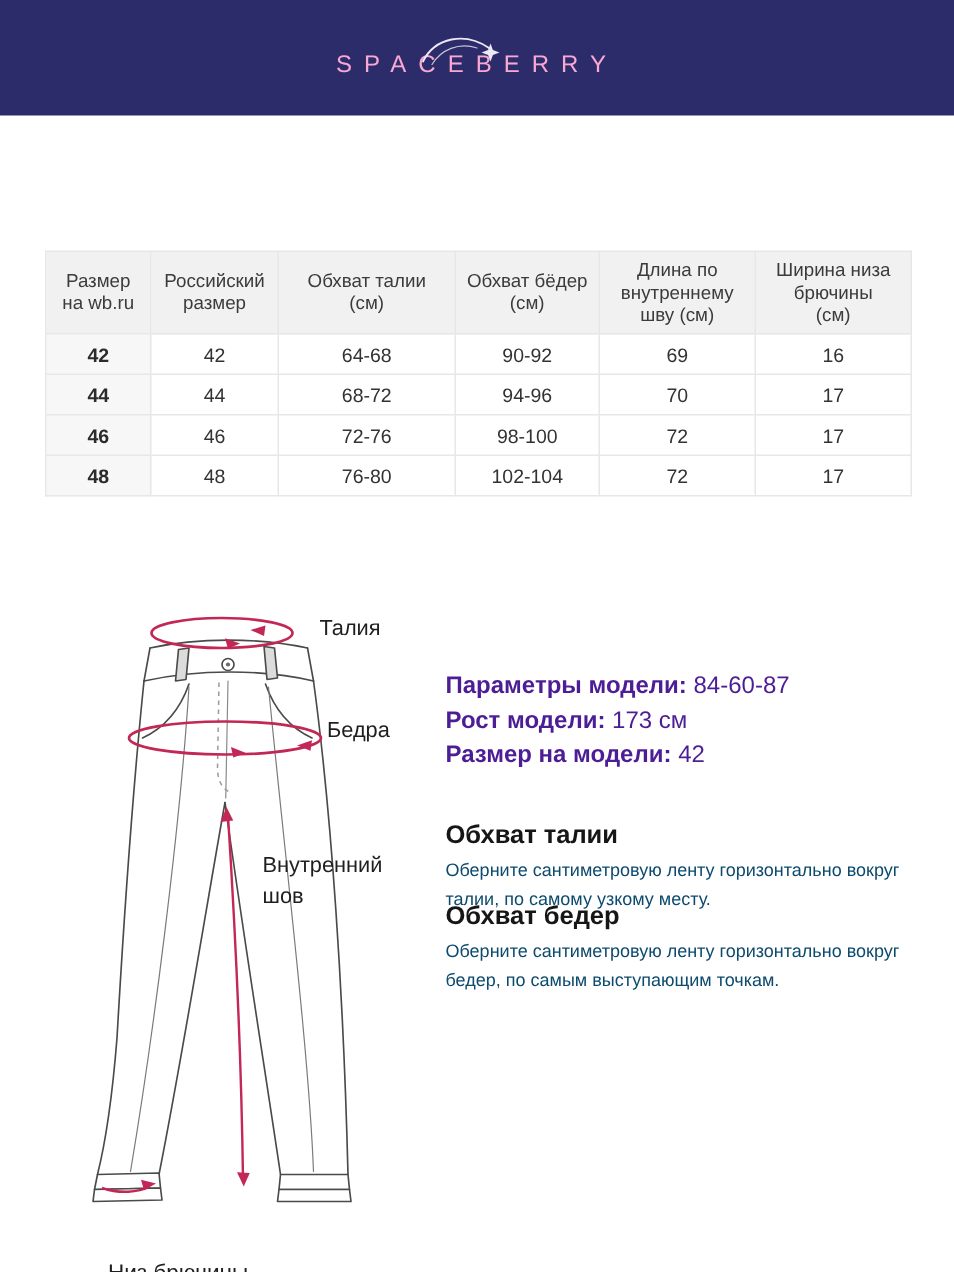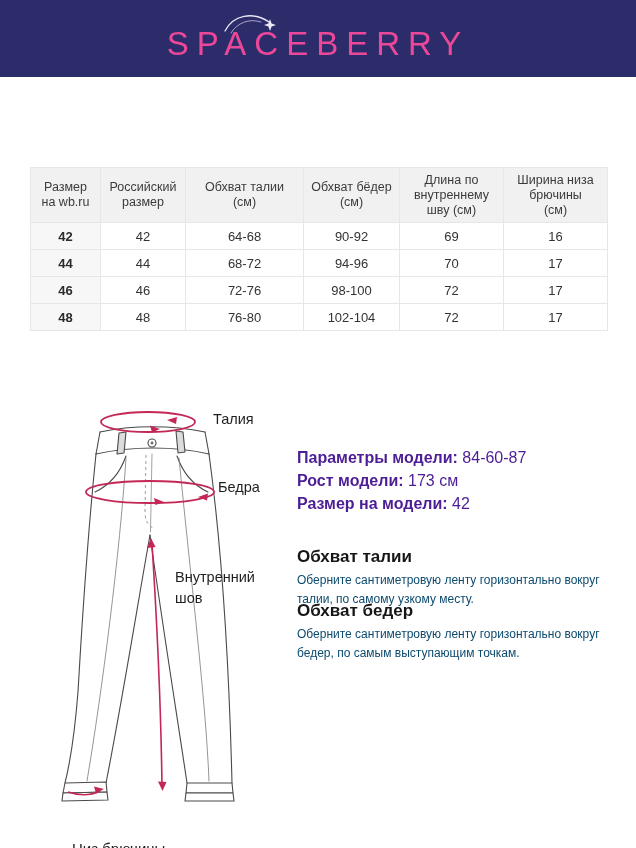--- a/index.html
+++ b/index.html
@@ -5,21 +5,21 @@
   * { margin:0; padding:0; box-sizing:border-box; }
   html,body { background:#fff; }
   body { font-family:"Liberation Sans","DejaVu Sans",sans-serif; }
   #canvas { position:relative; width:636px; height:848px; background:#ffffff; overflow:hidden; }
 
   
   .brand-bar { position:absolute; left:0; top:0; width:636px; height:77px;
     background:#2d2c6a; display:flex; align-items:center; justify-content:center; }
   .logo-wrap { position:relative; display:inline-block; }
   .logo-text { font-family:"Liberation Sans","DejaVu Sans",sans-serif;
-    font-size:33px; font-weight:400; letter-spacing:8px; color:#ec4899; padding-top:10px; display:inline-block; }
+    font-size:16px; font-weight:400; letter-spacing:8px; color:#f9a8d4; padding-top:10px; display:inline-block; }
   .logo-star { position:absolute; left:56px; top:-6px; }
 
   
   .table-wrap { position:absolute; left:30px; top:167px; width:577px; }
   table.size-table { width:577px; border-collapse:collapse; table-layout:fixed; }
   table.size-table th, table.size-table td { border:1px solid #e7e7e7; text-align:center; vertical-align:middle; }
   table.size-table th { height:55px; background:#f1f1f1; font-size:12.5px; font-weight:400;
     color:#3b3b3b; white-space:pre-line; line-height:15px; }
   table.size-table td { height:27px; font-size:13px; color:#333; font-weight:400; }
   table.size-table td:first-child { background:#f7f7f7; font-weight:700; color:#2b2b2b; }

